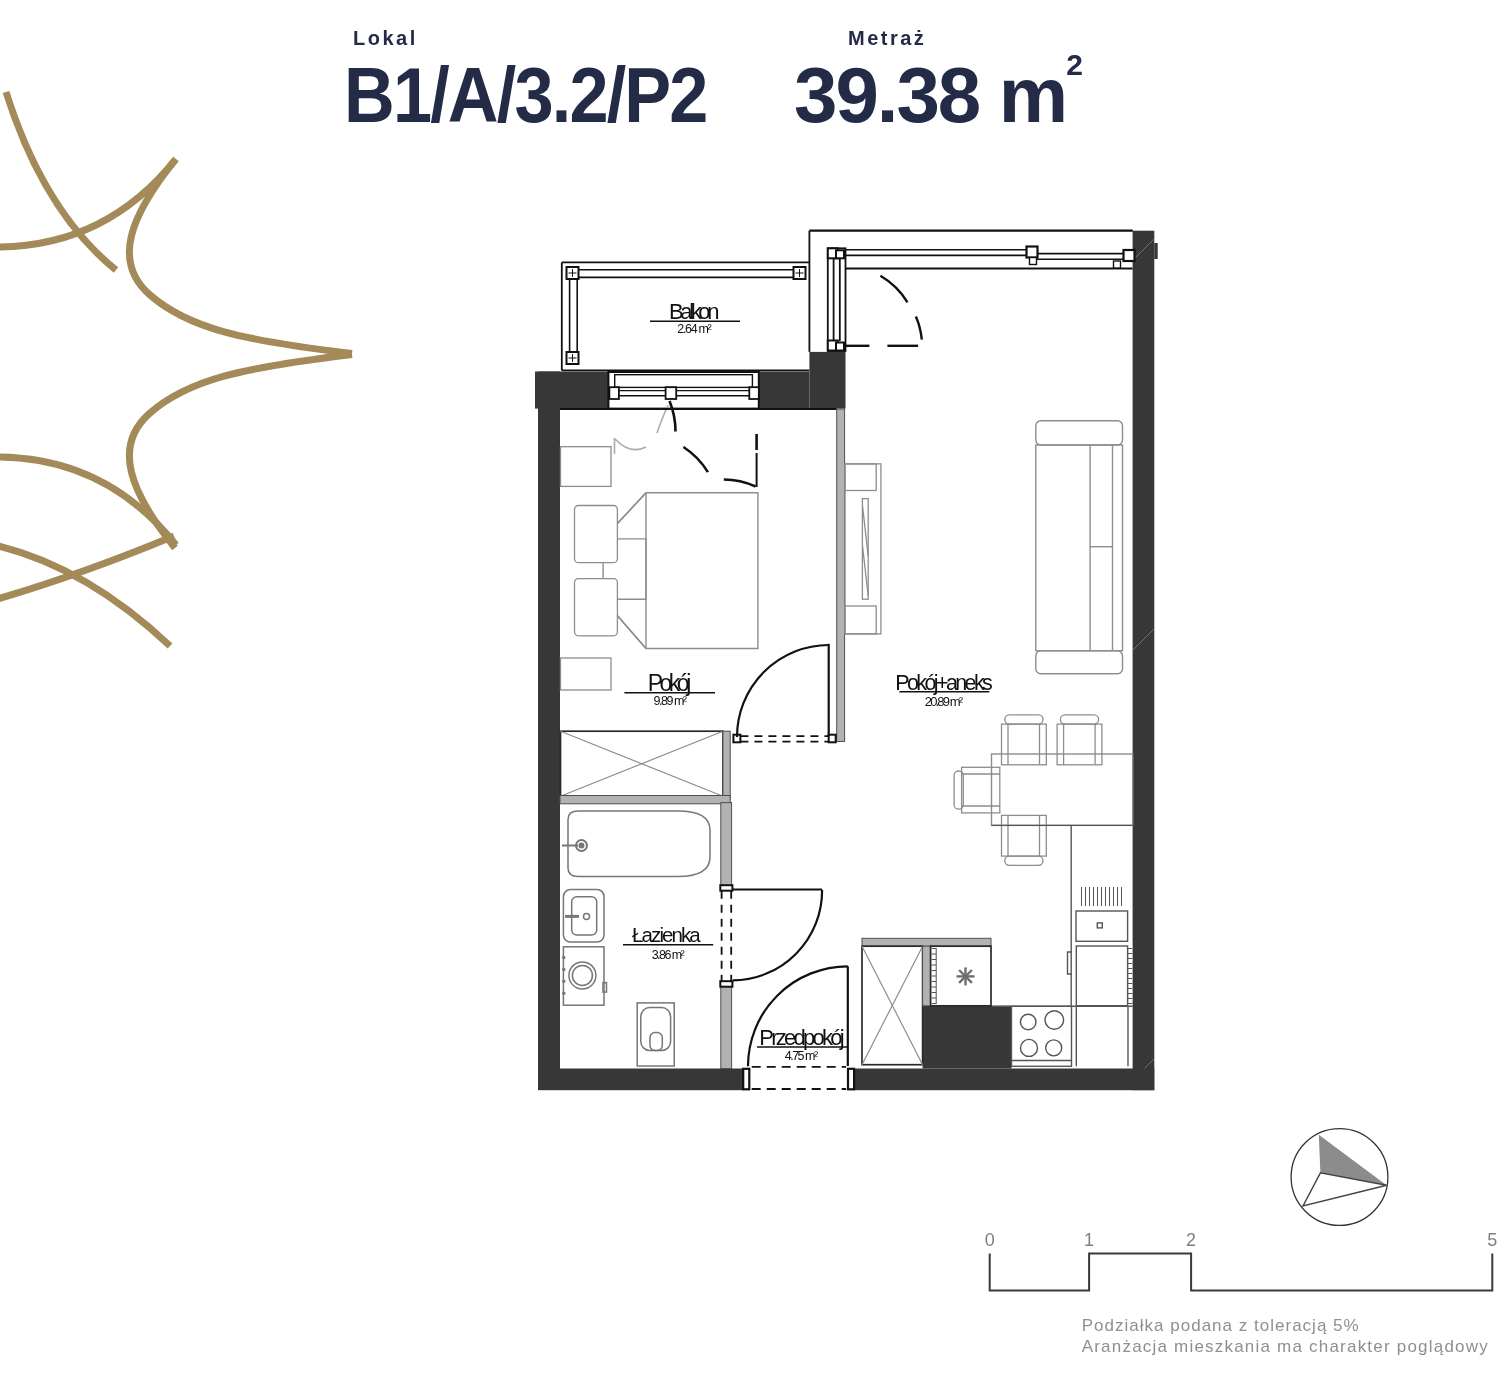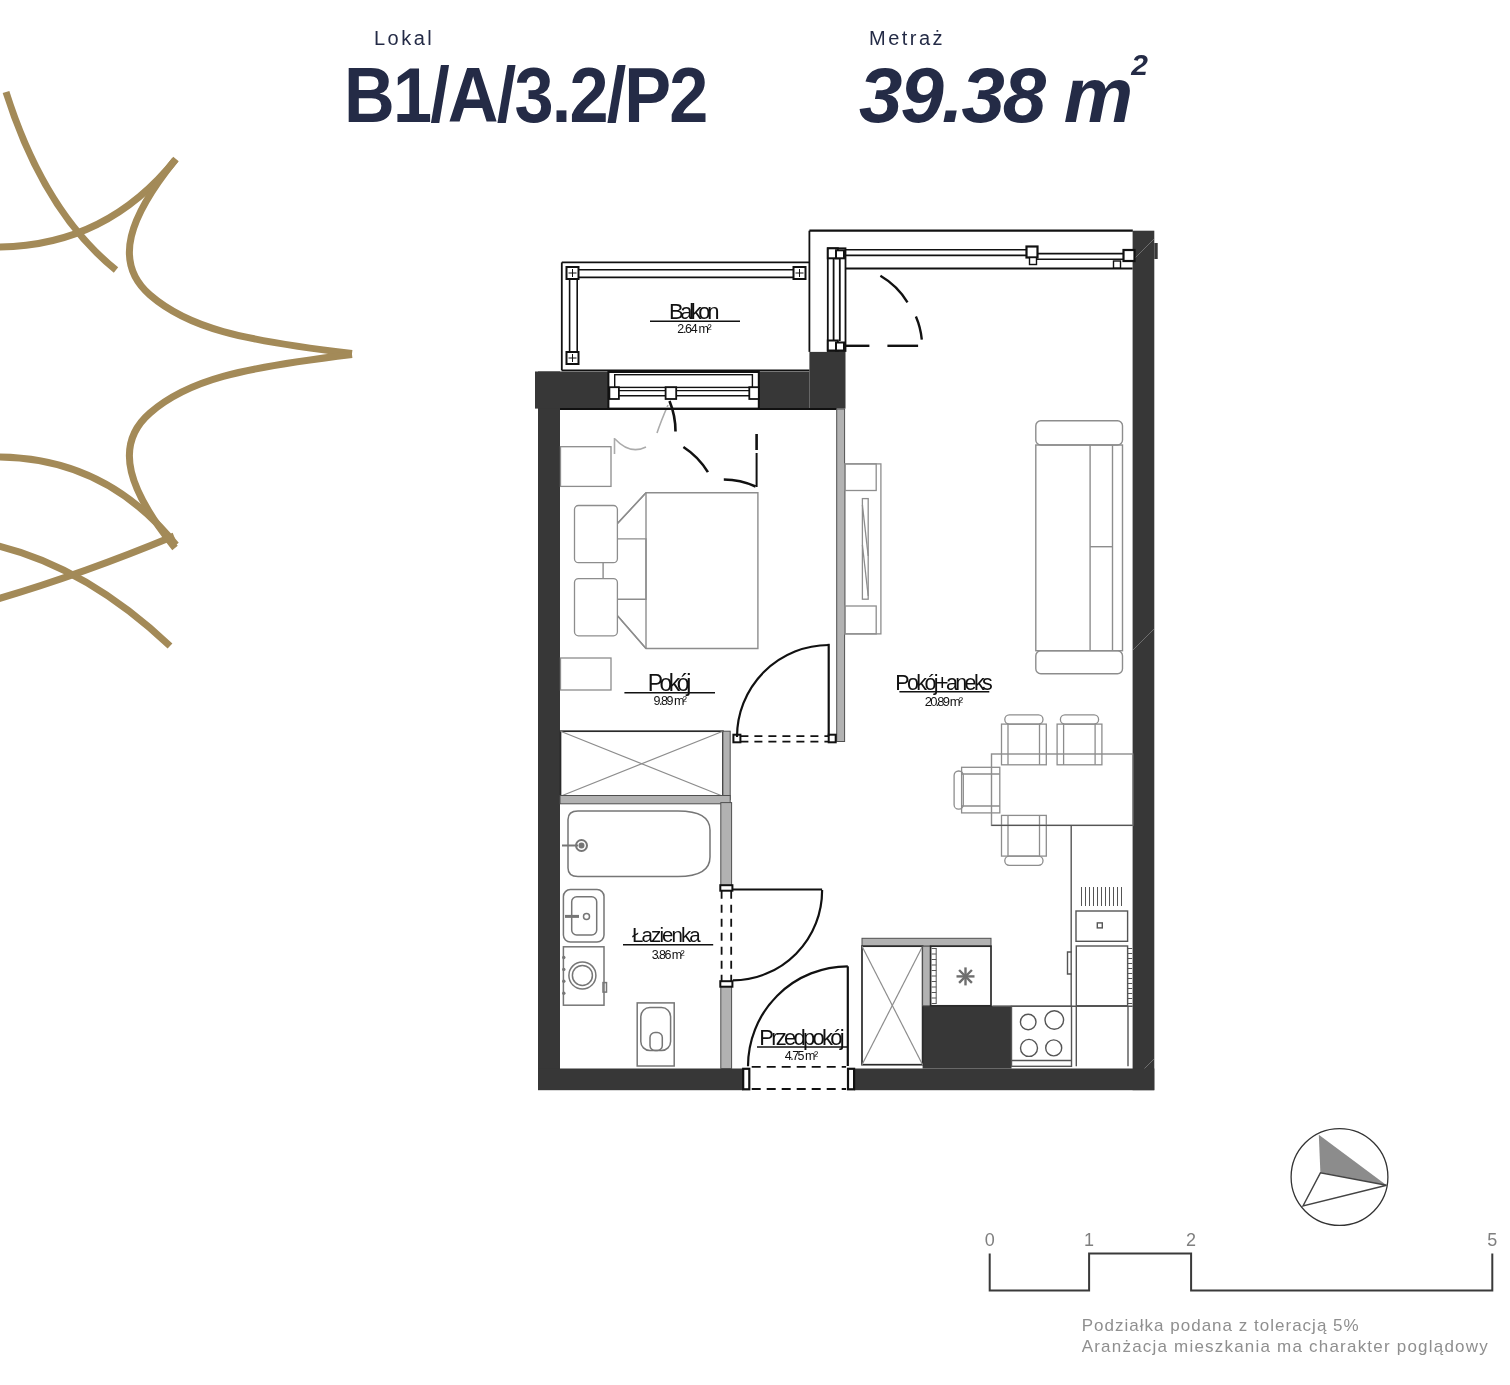--- a/index.html
+++ b/index.html
@@ -1,28 +1,28 @@
 <!DOCTYPE html>
 <html><head><meta charset="utf-8">
 <style>
 html,body{margin:0;padding:0;background:#fff;}
 body{width:1510px;height:1385px;position:relative;font-family:"Liberation Sans",sans-serif;overflow:hidden;}
-.hdrlab{position:absolute;color:#242b46;font-size:20px;letter-spacing:2.5px;font-weight:400;margin-left:21px;}
+.hdrlab{position:absolute;color:#242b46;font-size:20px;letter-spacing:2.5px;font-weight:700;}
 .hdrbig{position:absolute;color:#242b46;font-size:78px;font-weight:700;letter-spacing:-2px;transform-origin:left top;white-space:nowrap;line-height:78px;}
 svg text{font-family:"Liberation Sans",sans-serif;}
 </style></head>
 <body>
 
 <div class="hdrlab" style="left:353px;top:27px;">Lokal</div>
 
 <div class="hdrbig" style="left:344px;top:56px;transform:scaleX(0.90);">B1/A/3.2/P2</div>
 
 <div class="hdrlab" style="left:848px;top:27px;text-align:right;">Metraż</div>
 
-<div class="hdrbig" style="left:859px;top:56px;transform:scaleX(1.0);font-style:italic;">39.38 m<span style="font-size:30px;vertical-align:47px;line-height:0;">2</span></div>
+<div class="hdrbig" style="left:794px;top:56px;transform:scaleX(1.0);">39.38 m<span style="font-size:30px;vertical-align:47px;line-height:0;">2</span></div>
 <svg width="1510" height="1385" viewBox="0 0 1510 1385" style="position:absolute;left:0;top:0;">
 
 <g fill="none" stroke="#a38a58" stroke-width="7">
 <path d="M 6,92 Q 44,212 116,270"></path>
 <path d="M -6,247 Q 105,248 176,159"></path>
 <path d="M 175,160 C 130,216 112,262 150,295 C 188,328 240,340 352,353.5"></path>
 <path d="M 175,548 C 130,492 112,446 150,413 C 188,380 240,368 352,354.5"></path>
 <path d="M -6,457 Q 105,456 176,545"></path>
 <path d="M -6,600 Q 80,575 174,536"></path>
 <path d="M -6,545 Q 85,566 170,646"></path>

